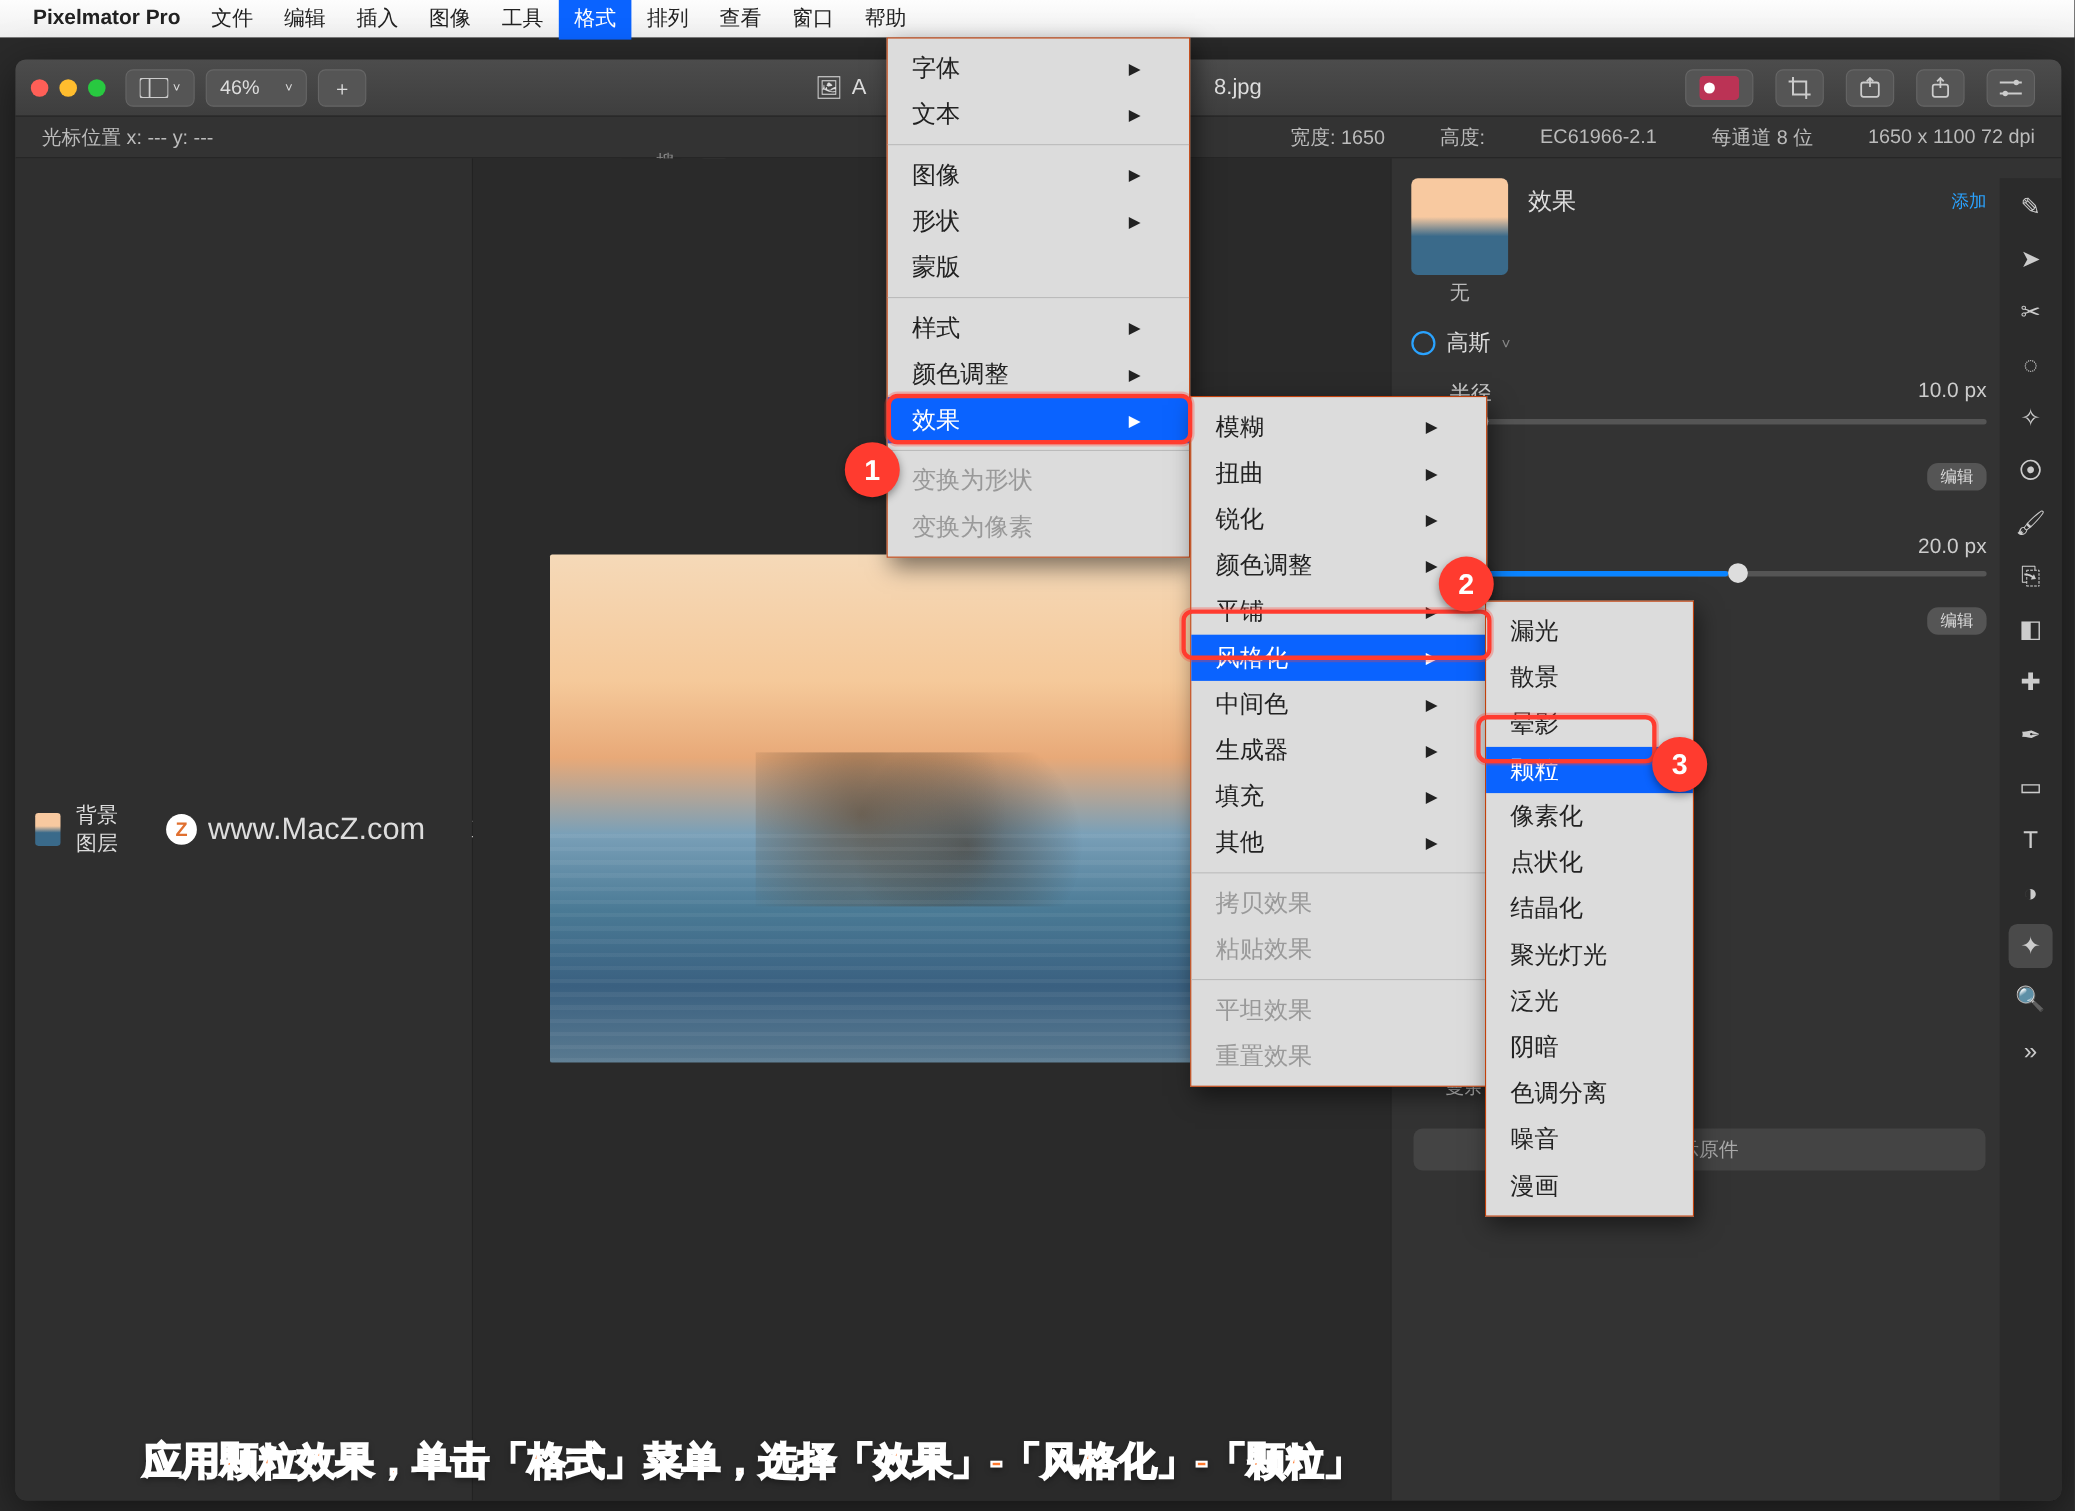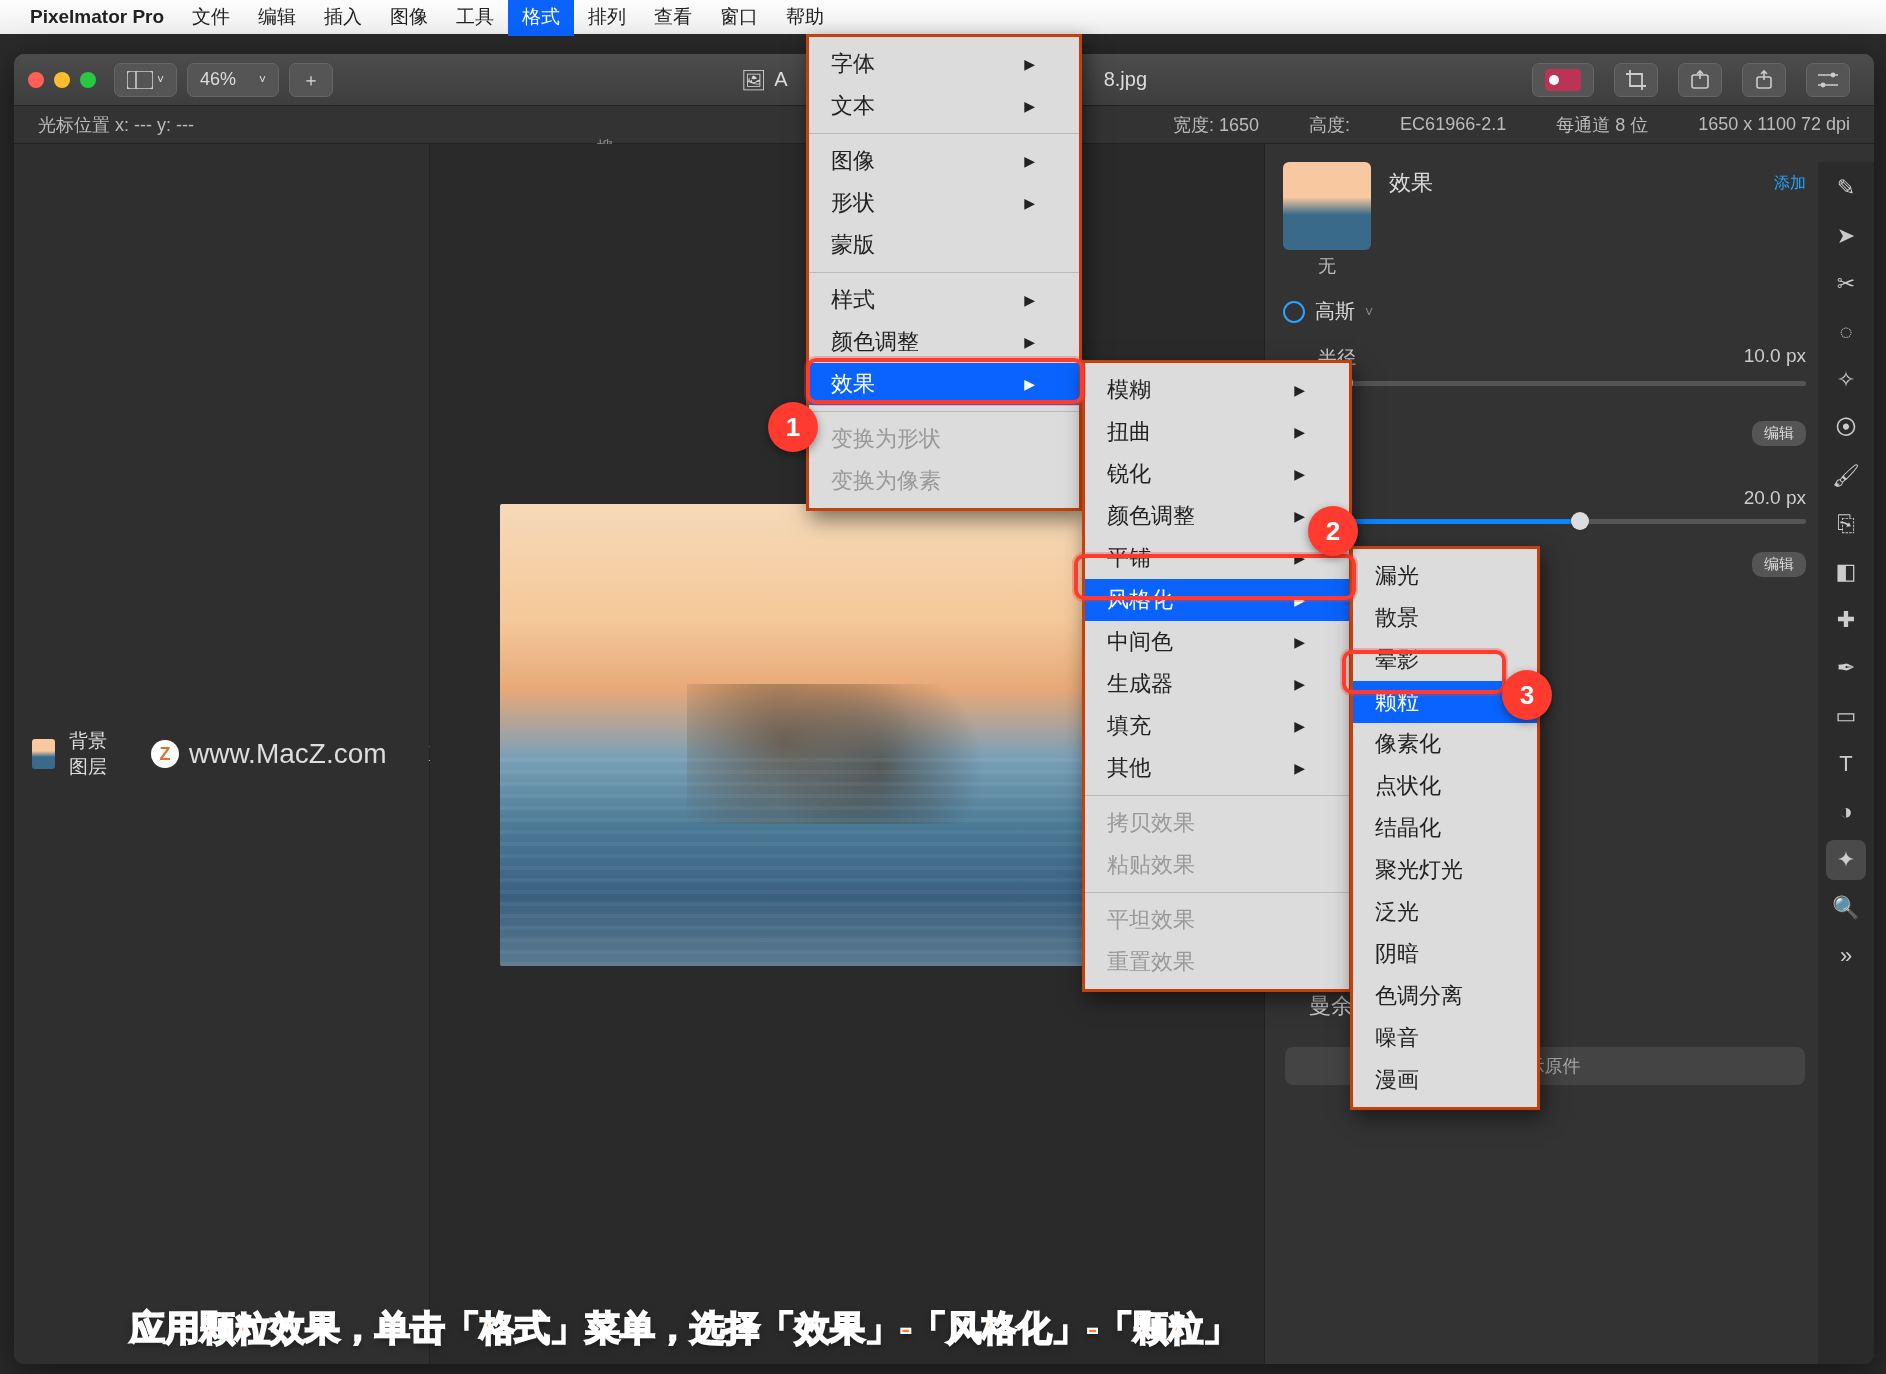--- a/index.html
+++ b/index.html
@@ -73,30 +73,30 @@
 .slider2 { height: 5px; background: #555; border-radius: 3px; margin-top: 10px; position: relative; }
 .slider2 .fill { position: absolute; left:0; top:0; bottom:0; background: #0a84ff; border-radius: 3px; }
 .slider2 .knob { position: absolute; top: -7px; width: 18px; height: 18px; background: #ddd; border-radius: 50%; }
 
 .section-row { display: flex; justify-content: space-between; align-items: center; margin-top: 34px; font-size: 20px; }
 .pill { background: #555; color: #ddd; font-size: 15px; padding: 3px 12px; border-radius: 10px; }
 
 .thumb-col { display: flex; flex-direction: column; align-items: center; gap: 6px; margin-top: 18px; }
 .thumb-col .th { width: 84px; height: 62px; background: linear-gradient(#f8c9a0 40%, #3a6a8a 60%); border-radius: 8px; }
 .thumb-col .th.fx2 { background: radial-gradient(circle at 50% 50%, #ffe4b0, #d08050 60%, #704030); }
-.thumb-col .lbl { font-size: 22px; color: #ccc; }
+.thumb-col .lbl { font-size: 17px; color: #ccc; }
 
 .toolstrip { width: 56px; background: #2b2b2b; display: flex; flex-direction: column; align-items: center; padding-top: 6px; gap: 8px; }
 .toolstrip .ti { width: 40px; height: 40px; border-radius: 8px; color: #ccc; display: flex; align-items: center; justify-content: center; font-size: 22px; }
 .toolstrip .ti.active { background: #4a4a4a; }
 
 .show-original { margin: 26px auto 0; width: 520px; height: 38px; background: #444; border-radius: 8px; color: #aaa; font-size: 18px; display: flex; align-items: center; justify-content: center; }
 
 
-.menu { position: absolute; background: #dcdcdc; border: 3px solid #c2410c; box-shadow: 4px 8px 20px rgba(0,0,0,.5); font-size: 22px; color: #222; }
+.menu { position: absolute; background: #dcdcdc; border: 1px solid #c2410c; box-shadow: 4px 8px 20px rgba(0,0,0,.5); font-size: 22px; color: #222; }
 .menu .mi { padding: 6px 44px 6px 22px; display: flex; justify-content: space-between; align-items: center; white-space: nowrap; }
 .menu .mi.disabled { color: #999; }
 .menu .mi.sel { background: #0a63ff; color: #fff; gap: 32px; }
 .menu .sep { height: 1px; background: #bbb; margin: 6px 0; }
 .menu .arrow { font-size: 14px; }
 
 .menu1 { left: 806px; top: 34px; width: 276px; padding: 6px 0; }
 .menu1 .mi.selwrap { background: #0a63ff; color: #fff; }
 .highlight-box { border: 4px solid #ff3b2f; border-radius: 10px; box-shadow: 0 0 0 2px rgba(255,59,47,.3); }
 .hb1 { position: absolute; left: 806px; top: 358px; width: 278px; height: 46px; }

